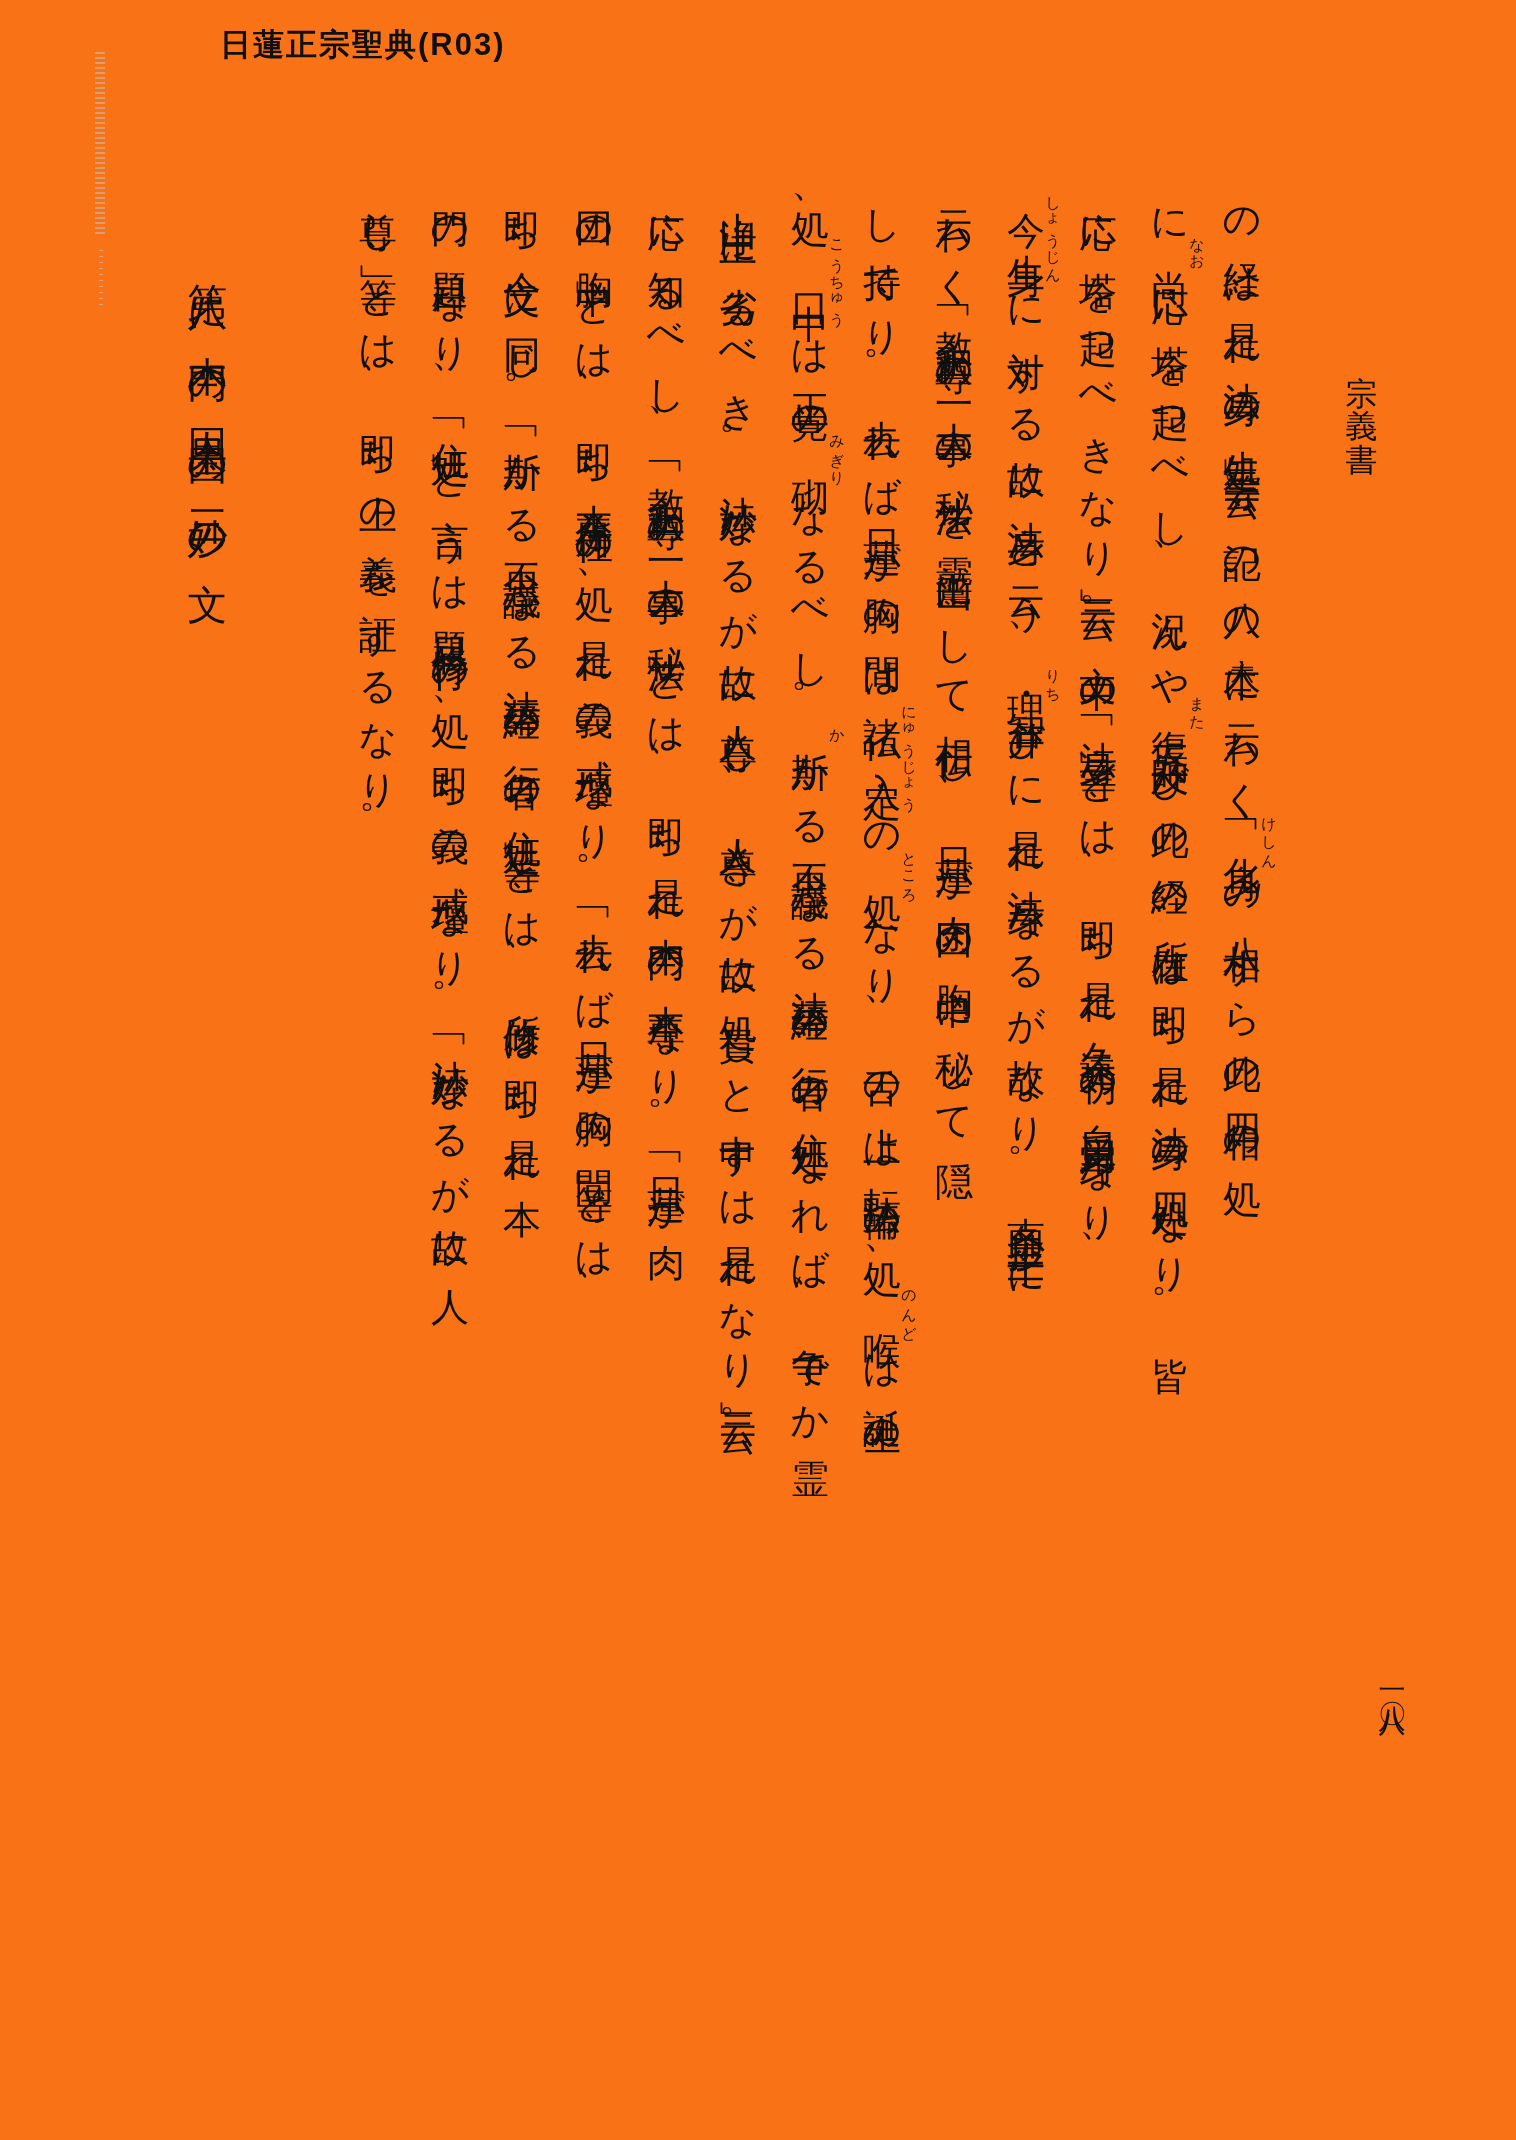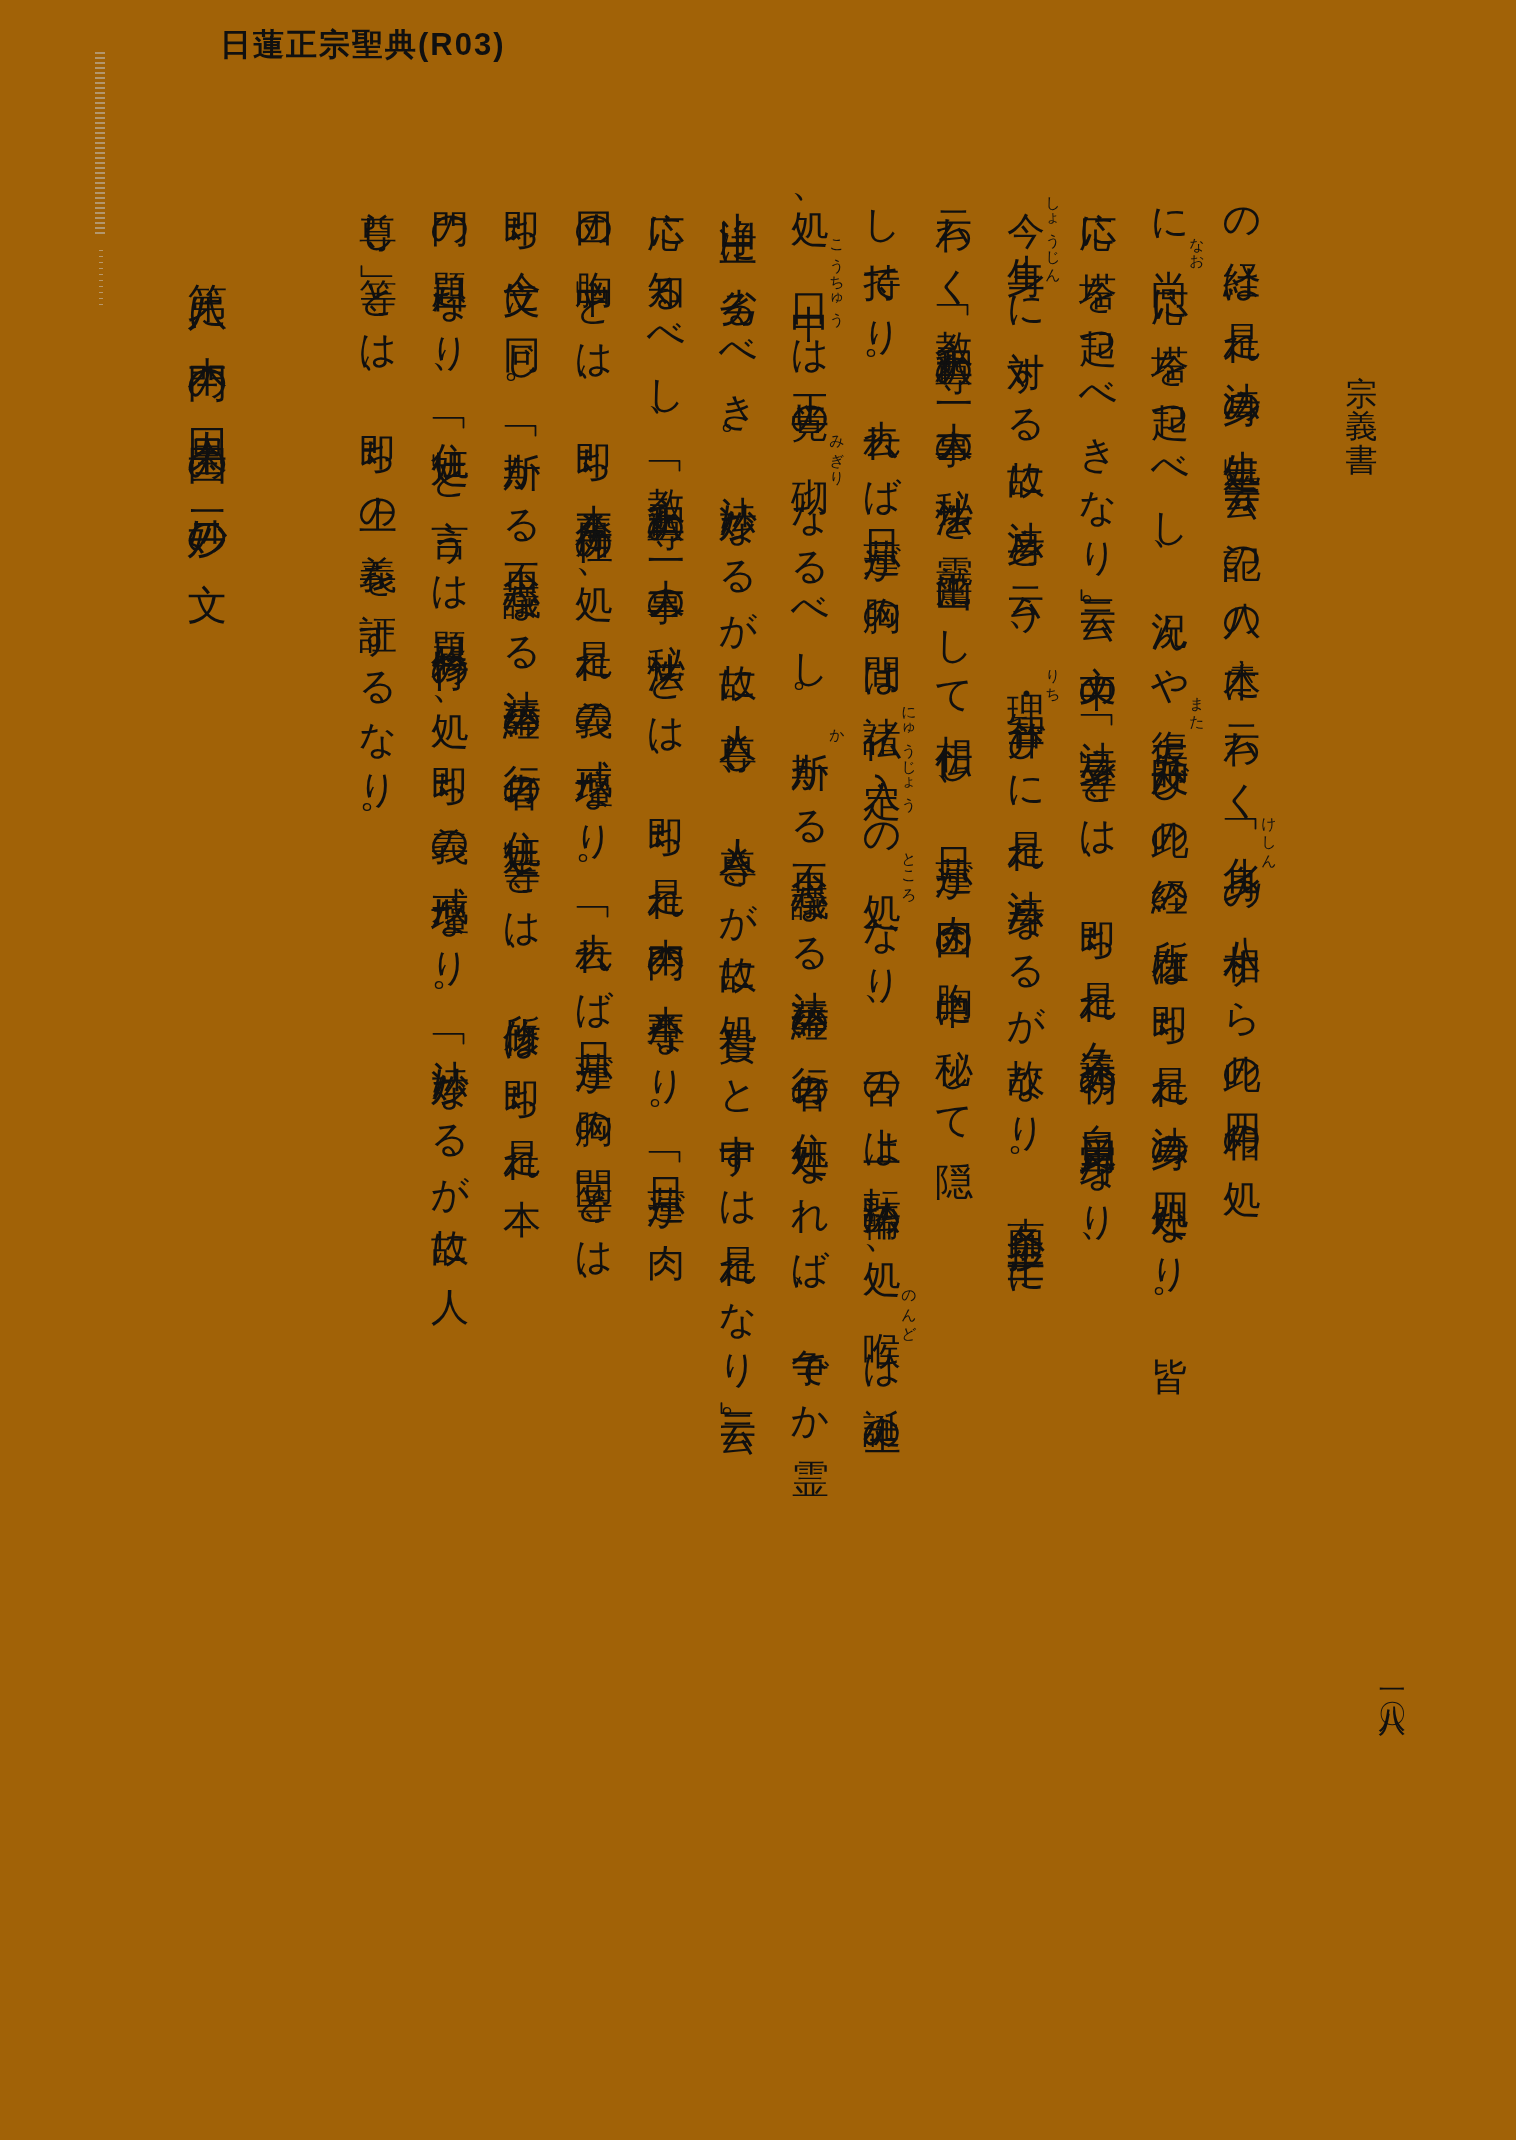--- a/index.html
+++ b/index.html
@@ -1,19 +1,19 @@
 <!DOCTYPE html>
 <html lang="ja"><head>
 <meta charset="utf-8">
 <style>
   html,body{margin:0;padding:0;background:#e8e8e8;}
   .page{
     position:relative;
     width:1516px;height:2140px;
-    background:#a16207;
+    background:#f97316;
     color:#101010;
     font-family:"Liberation Serif","DejaVu Serif",serif;
     overflow:hidden;
     margin:0 auto;
   }
   
   .doc-header{
     position:absolute;left:220px;top:24px;
     font-family:"Liberation Sans","DejaVu Sans",sans-serif;
     font-weight:bold;font-size:31px;letter-spacing:2px;

